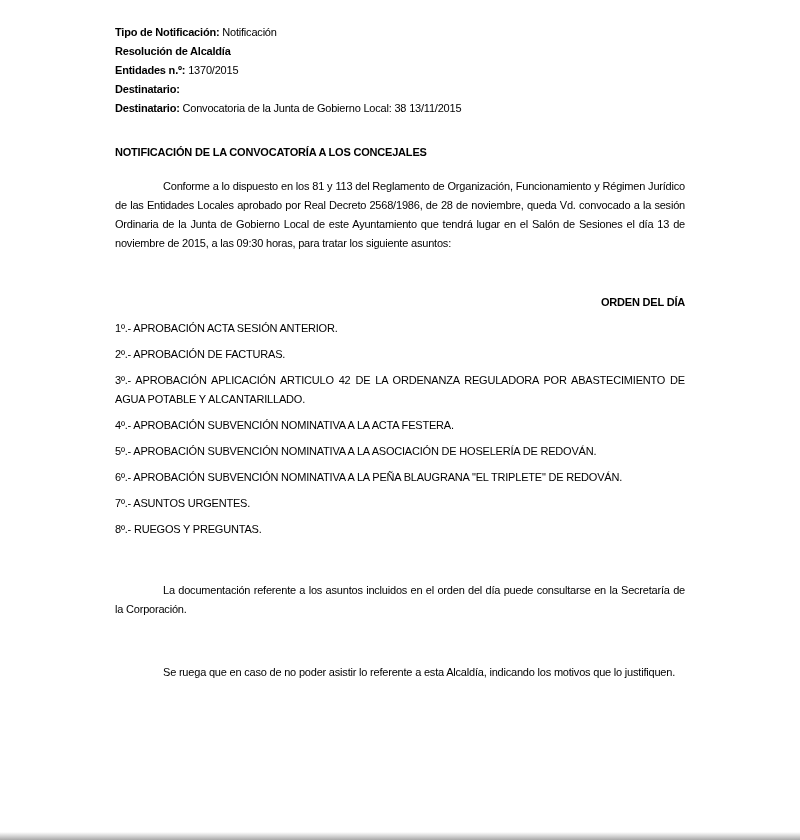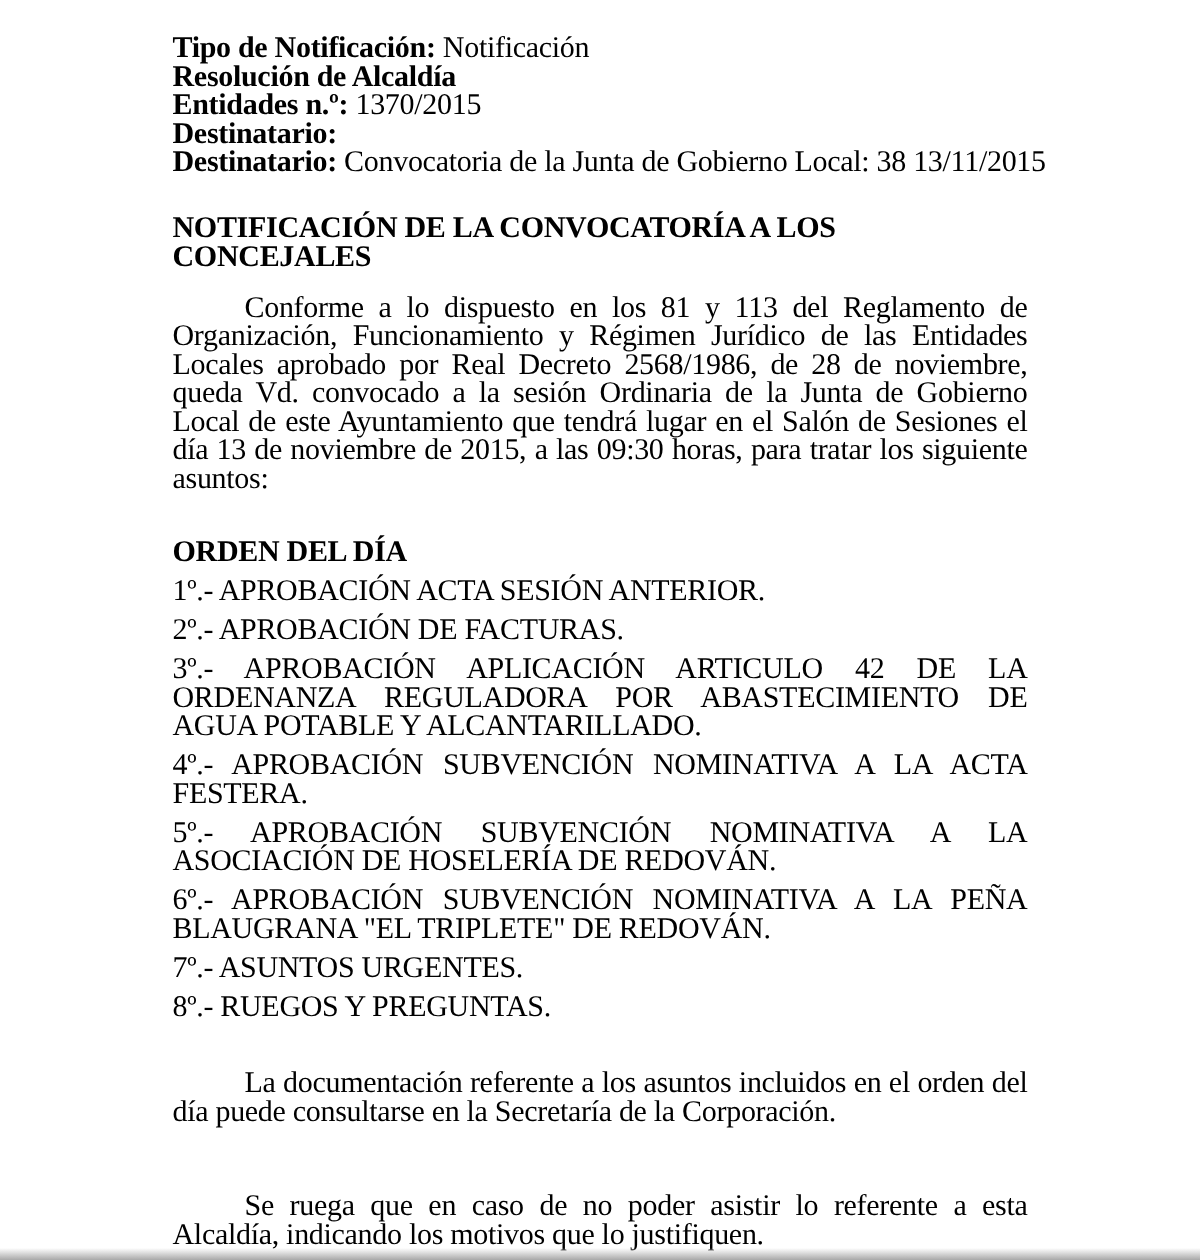--- a/index.html
+++ b/index.html
@@ -13,48 +13,47 @@
       position: relative;
       overflow: hidden;
       font-family: "Liberation Sans", sans-serif;
       color: #000;
     }
     .page {
       position: absolute;
       left: 115px;
       top: 23px;
       width: 570px;
-      font-size: 20px;
+      font-size: 11px;
       line-height: 19px;
       letter-spacing: -0.2px;
-      font-family: Liberation Serif, serif;
     }
     .header-line { white-space: nowrap; }
     .b { font-weight: bold; }
     .title {
       text-align: left;
       font-weight: bold;
       margin-top: 25px;
     }
     .para {
       text-align: justify;
       text-indent: 48px;
       margin-top: 15px;
     }
     .orden-title {
-      text-align: left;
+      text-align: right;
       font-weight: bold;
-      margin-top: 30px;
+      margin-top: 40px;
       margin-bottom: 7px;
     }
     .item {
       text-align: justify;
       margin-bottom: 7px;
     }
-    .para2 { margin-top: 32px; }
+    .para2 { margin-top: 42px; }
     .para3 { margin-top: 44px; }
     .page-shadow {
       position: absolute;
       left: 0;
       bottom: 0;
       width: 800px;
       height: 8px;
       background: linear-gradient(to bottom, rgba(255,255,255,0) 0%, #d9d9d9 45%, #a8a8a8 100%);
     }
   </style>

